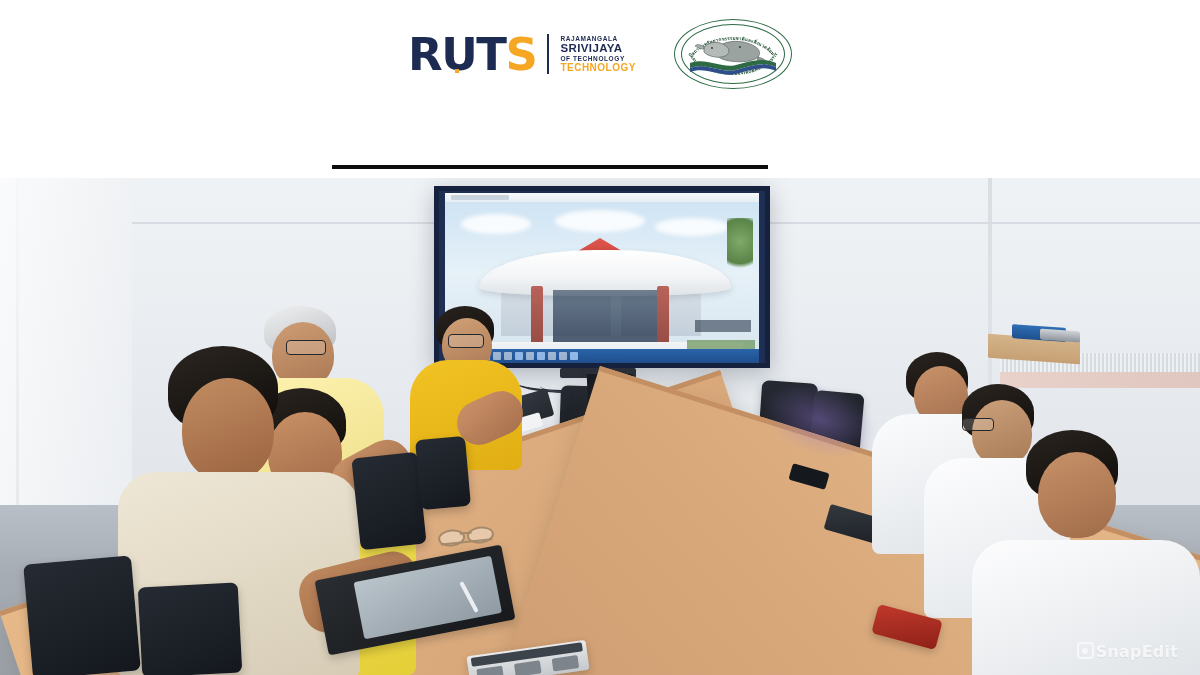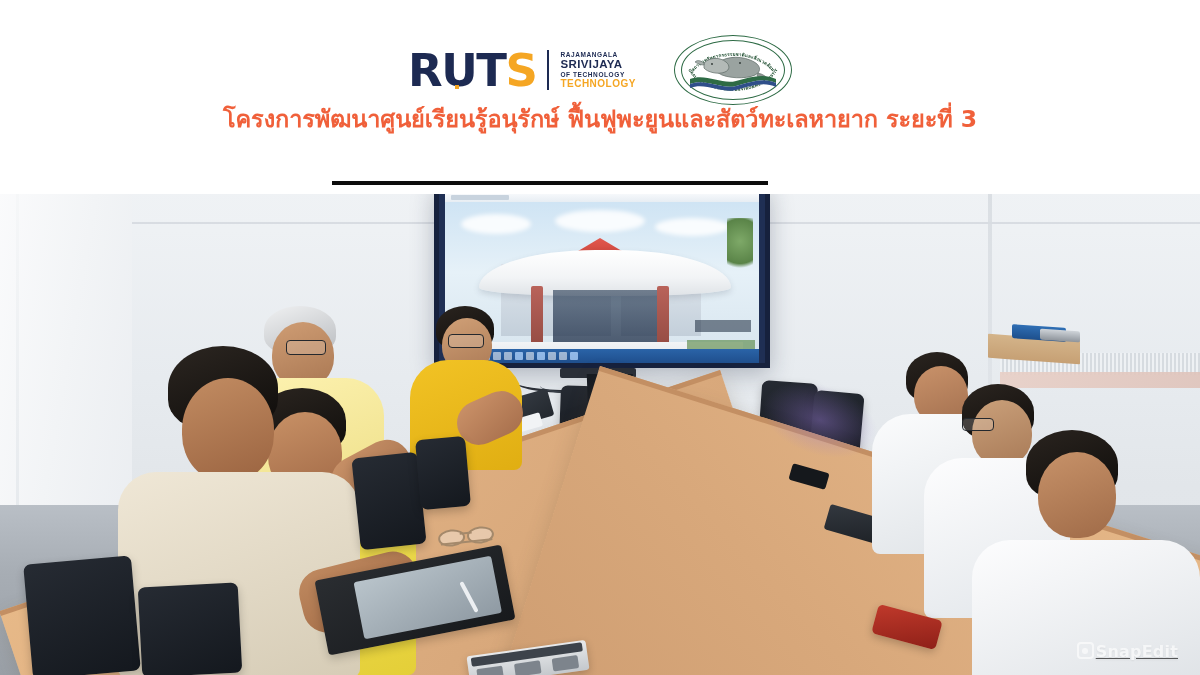--- a/index.html
+++ b/index.html
@@ -16,21 +16,21 @@
     position: relative;
     width: 1200px;
     height: 675px;
     overflow: hidden;
     background: #ffffff;
   }
 
   
   .header {
     position: absolute;
-    left: 0; top: 16px;
+    left: 0; top: 0;
     width: 1200px;
     height: 178px;
     background: #ffffff;
     z-index: 40;
   }
 
   .logo-row {
     position: absolute;
     left: 0; top: 18px;
     width: 1200px;
@@ -487,21 +487,20 @@
     background: rgba(255,255,255,.18);
   }
 
   
   .watermark {
     position: absolute;
     right: 22px; bottom: 14px;
     display: flex; align-items: flex-start; gap: 2px;
     opacity: .62;
     z-index: 60;
-    text-decoration: underline;
   }
   .wm-icon {
     width: 17px; height: 17px;
     border: 2px solid #ffffff;
     border-radius: 4px;
     position: relative;
     box-sizing: border-box;
   }
   .wm-icon::after {
     content: "";
@@ -737,21 +736,20 @@
           <g>
             <path d="M16 44 C32 38, 48 50, 62 46 C76 42, 90 38, 102 44 L102 48 C90 42, 76 47, 62 51 C48 55, 32 43, 16 49 Z" fill="#2e6b45"></path>
             <path d="M16 49 C32 43, 48 55, 62 51 C76 47, 90 42, 102 48 L102 52 C90 46, 76 51, 62 55 C48 59, 32 47, 16 53 Z" fill="#2f4f8a"></path>
           </g>
         </svg>
       </div>
 
     </div>
 
     <div class="headline">
-      <span class="hl-line">โครงการพัฒนาศูนย์เรียนรู้อนุรักษ์ ฟื้นฟูพะยูนและสัตว์ทะเลหายาก ระยะที่ 3</span>
     </div>
 
     <div class="title-rule"></div>
   </div>
 
   <div class="watermark">
     <div class="wm-icon"></div>
     <div class="wm-text">SnapEdit</div>
   </div>
 

